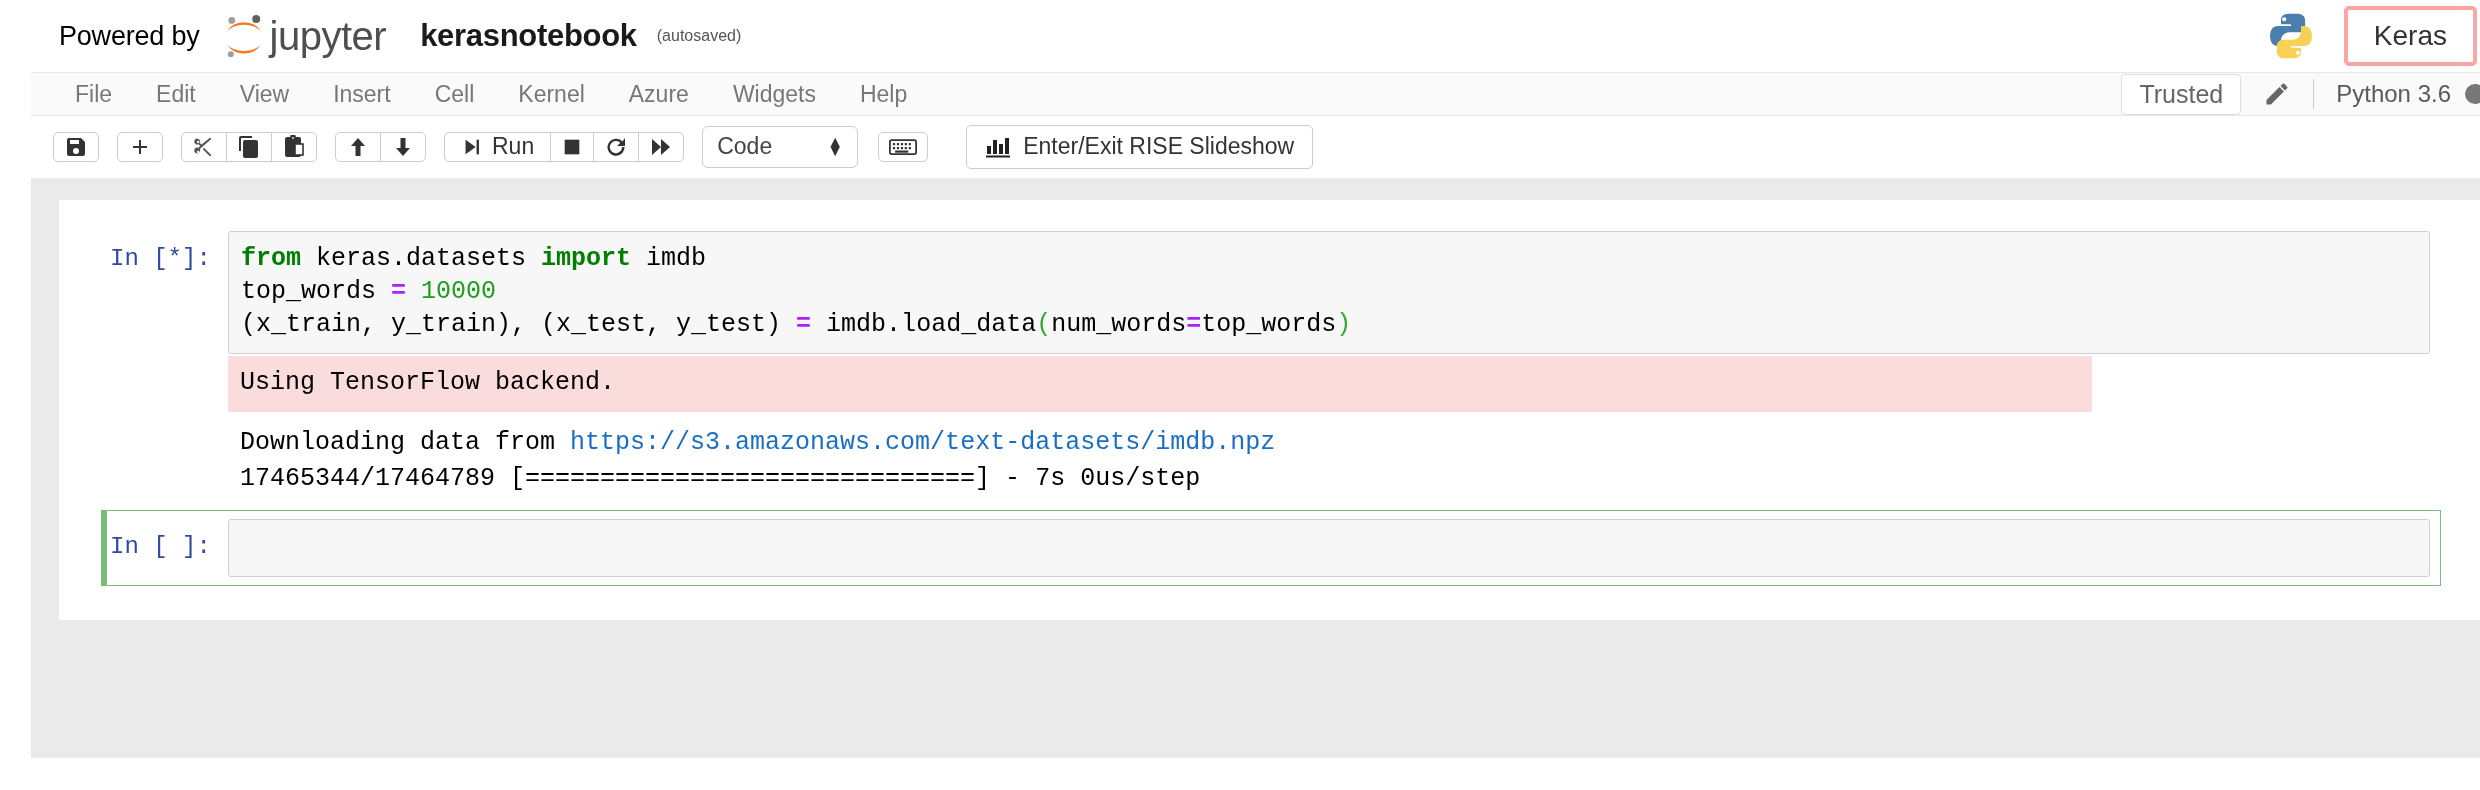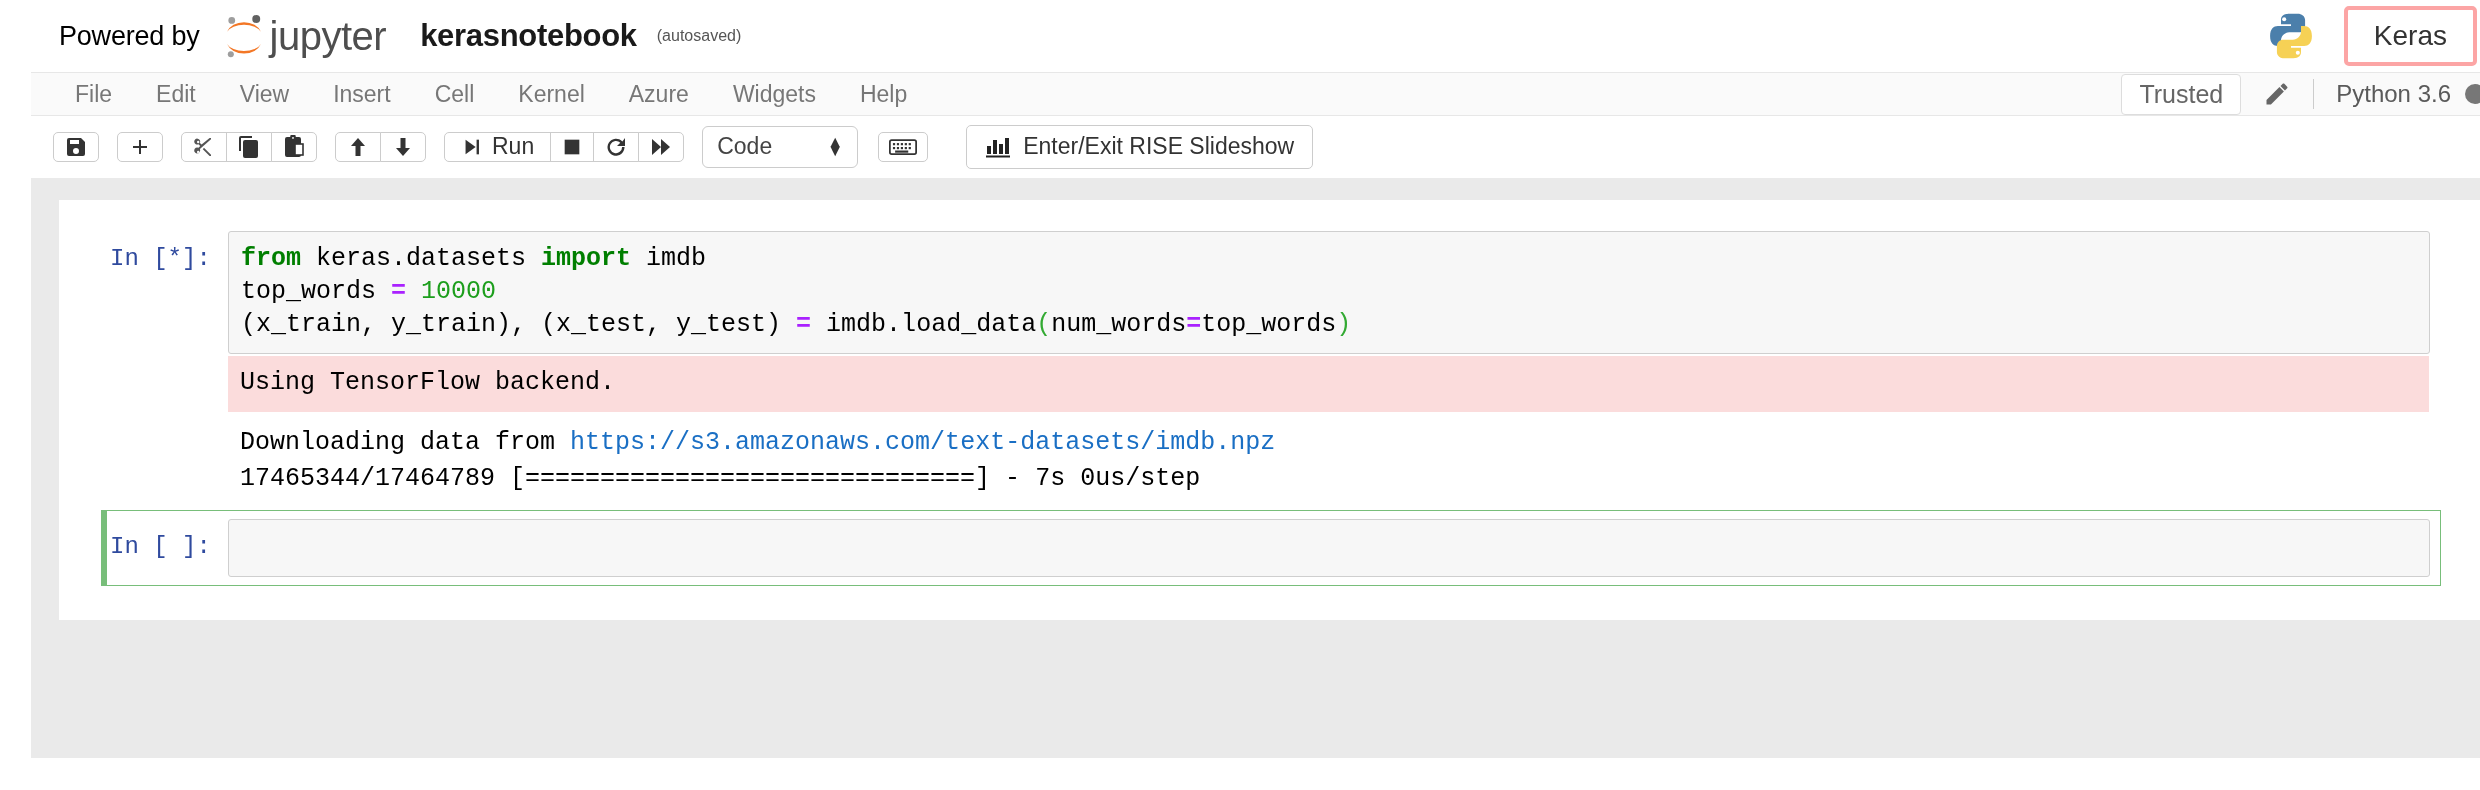--- a/index.html
+++ b/index.html
@@ -170,21 +170,21 @@
   }
   .k { color: #007f00; font-weight: bold; }      
   .num { color: #1c9e1c; }                        
   .op { color: #aa22ff; font-weight: bold; }      
   .paren { color: #33aa33; }                      
 
   .out-stderr {
     background: #fdd7d7; background:#fbdcdc;
     padding: 9px 12px 11px 12px;
     margin-top: 2px;
-    width: 2201px;
+    width: 1864px;
     box-sizing: border-box;
   }
   .out-stream {
     padding: 9px 12px 4px 12px;
     margin-top: 4px;
   }
   .out-line {
     font-family: "Liberation Mono", monospace;
     font-size: 25px; line-height: 36px;
     color: #000; white-space: pre; word-break: break-all;

